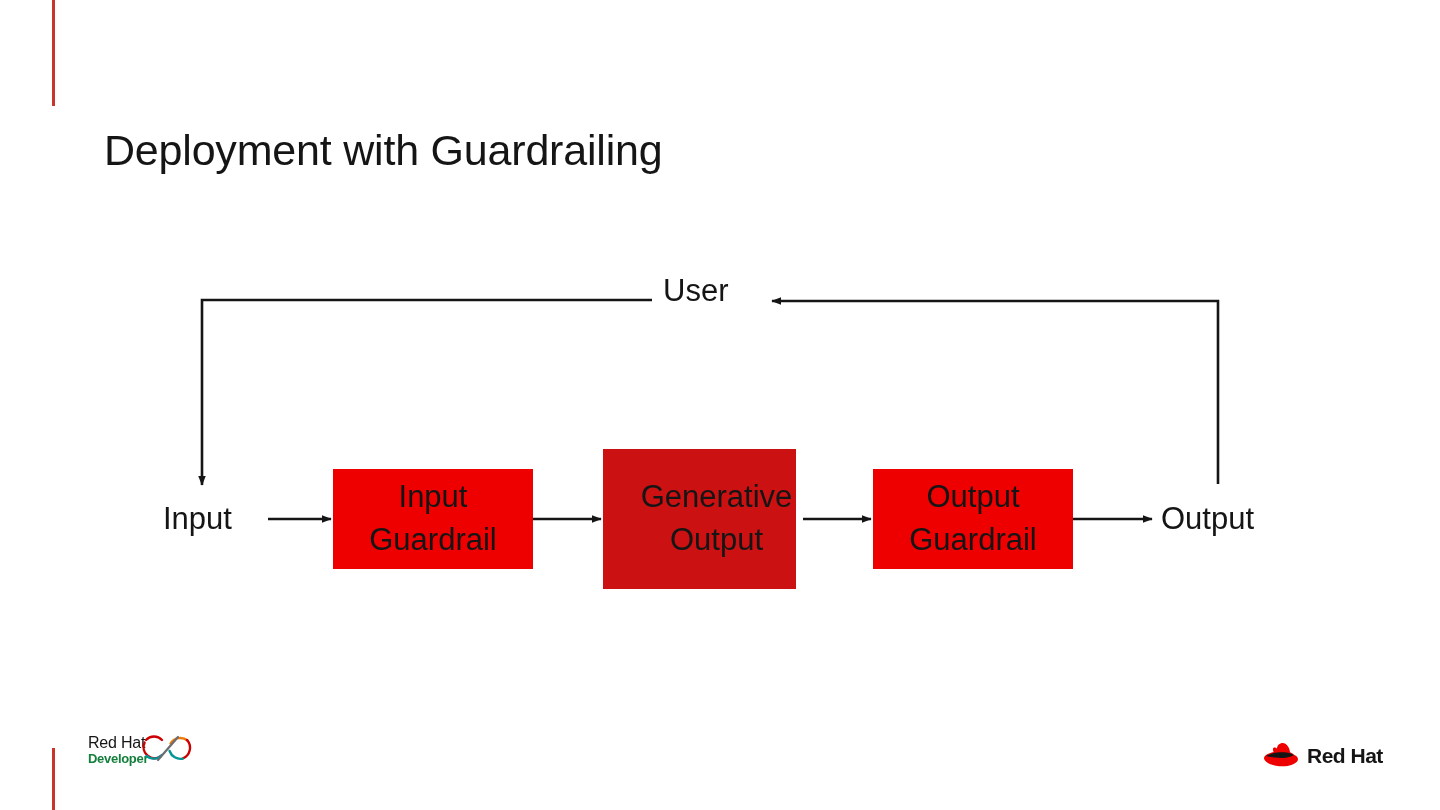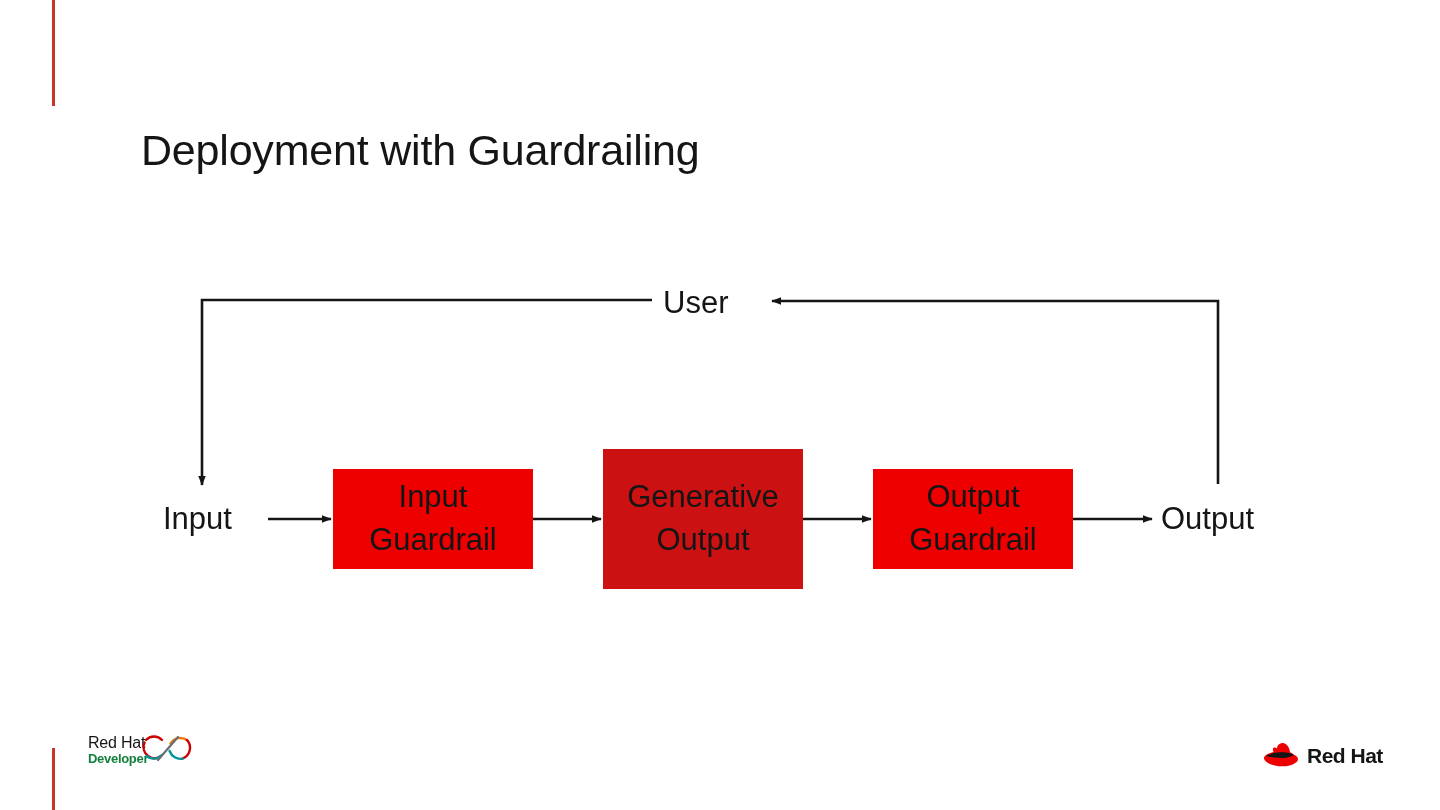--- a/index.html
+++ b/index.html
@@ -28,21 +28,20 @@
   
   .slide-title {
     position: absolute;
     left: 104px;
     top: 126px;
     font-size: 43px;
     font-weight: 400;
     letter-spacing: -0.2px;
     color: #151515;
     white-space: nowrap;
-    margin-left: 37px;
   }
 
   
   .diagram {
     position: absolute;
     left: 0;
     top: 0;
     width: 1440px;
     height: 810px;
     pointer-events: none;
@@ -61,38 +60,39 @@
     color: #151515;
     font-weight: 400;
   }
   .flow-box .box-label { padding: 0 6px; }
 
   .box-input-guardrail {
     left: 333px; top: 469px; width: 200px; height: 100px;
     background: #EE0000;
   }
   .box-generative-model {
-    left: 603px; top: 449px; width: 200px; height: 140px;
+    left: 603px; top: 449px; width: 159px; height: 140px;
     background: #CC1112;
+    padding-left: 34px;
   }
   .box-output-guardrail {
     left: 873px; top: 469px; width: 200px; height: 100px;
     background: #EE0000;
   }
 
   
   .node-text {
     position: absolute;
     font-size: 31px;
     color: #151515;
     white-space: nowrap;
   }
   .node-input  { left: 163px; top: 501px; }
   .node-output { left: 1161px; top: 501px; }
-  .node-user   { left: 663px; top: 285px; }
+  .node-user   { left: 663px; top: 273px; }
 
   
   .rhd-logo {
     position: absolute;
     left: 88px;
     top: 733px;
     width: 112px;
     height: 48px;
   }
   .rhd-logo .rhd-text {

